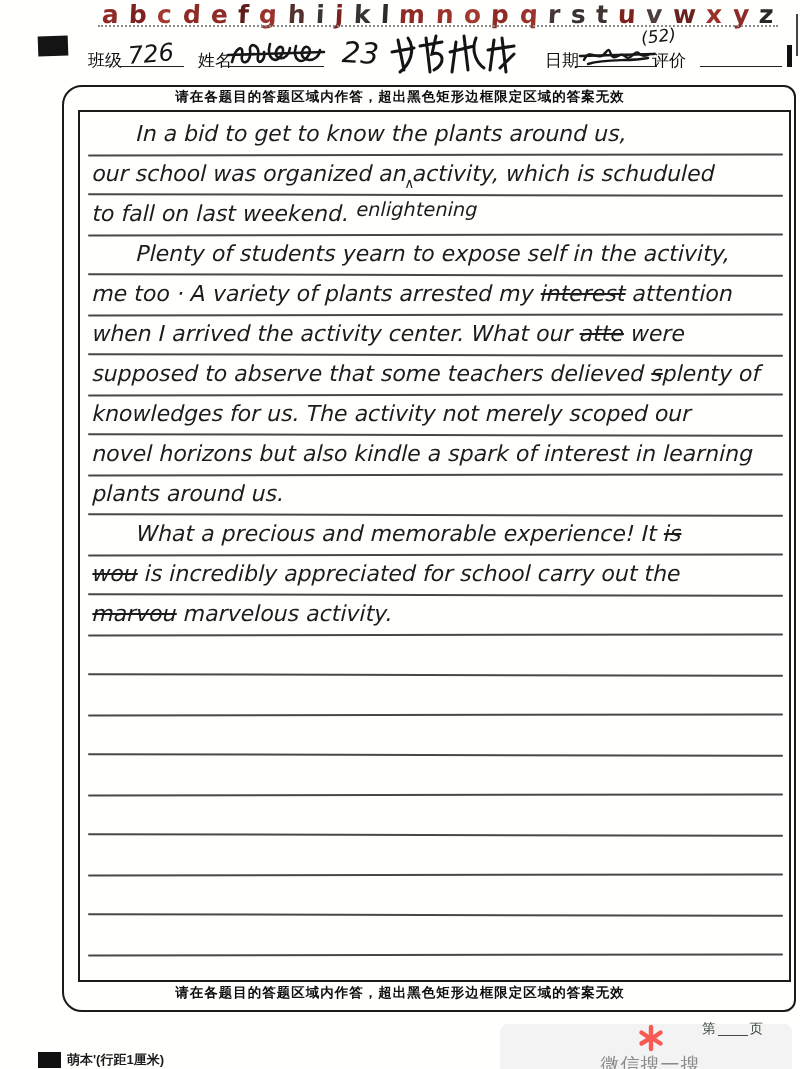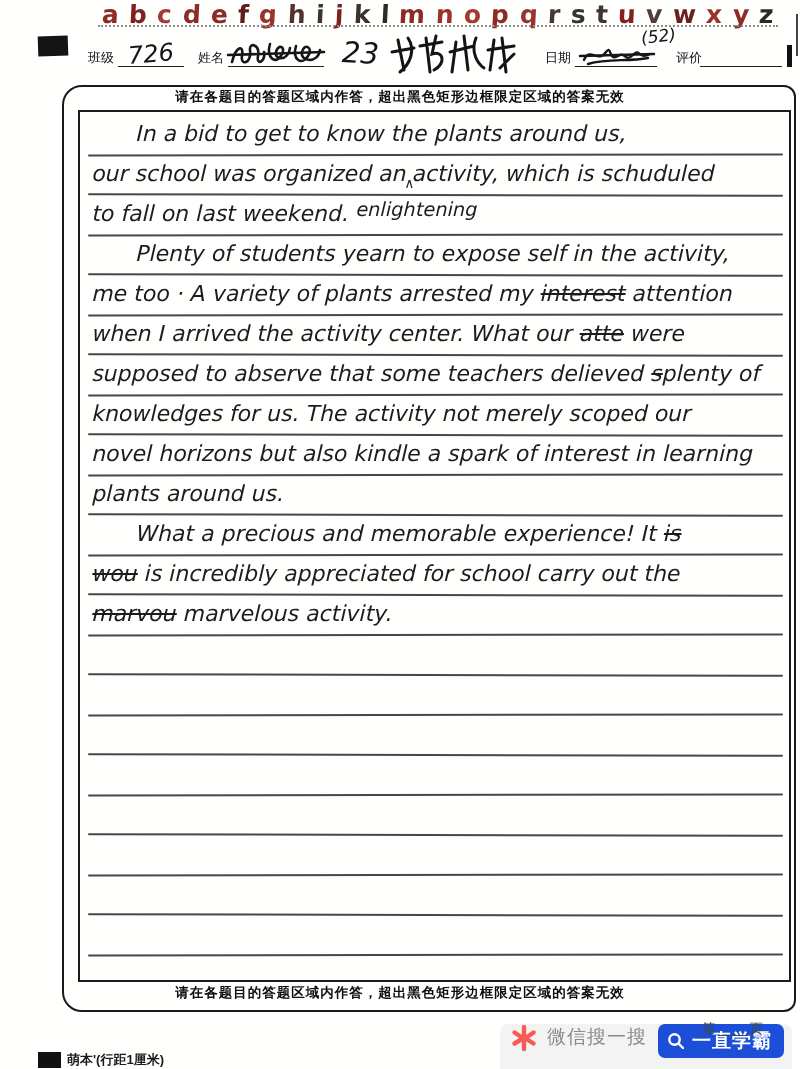--- a/index.html
+++ b/index.html
@@ -6,21 +6,21 @@
   .page{position:relative;width:800px;height:1069px;background:#fffffe;overflow:hidden;
         font-family:"Liberation Sans",sans-serif;}
   
   .alpha-row{position:absolute;left:102px;top:1px;width:672px;height:30px;display:flex;
              justify-content:space-between;align-items:baseline;}
   .alpha{font-family:"DejaVu Sans",sans-serif;font-weight:bold;font-size:25px;line-height:28px;
          transform:skewX(-3deg);}
   .alpha-dots{position:absolute;left:98px;top:25px;width:680px;border-bottom:2px dotted #8a8a8a;}
   
   .hdr-block{position:absolute;left:38px;top:36px;width:30px;height:20px;background:#141414;transform:rotate(-2deg);}
-  .hdr-label{position:absolute;top:49px;font-family:"Liberation Serif",serif;font-size:13px;color:#111;}
+  .hdr-label{position:absolute;top:49px;font-family:"Liberation Serif",serif;font-size:17px;color:#111;}
   .hdr-line{position:absolute;top:66px;border-bottom:1.6px solid #222;}
   .hw{font-family:"DejaVu Sans",sans-serif;font-style:italic;color:#141414;}
   .hdr-class-val{position:absolute;left:128px;top:40px;font-size:24px;transform:rotate(-5deg);}
   .hdr-roll{position:absolute;left:342px;top:36px;font-size:29px;transform:rotate(3deg);}
   .hdr-date-note{position:absolute;left:641px;top:26px;font-size:17px;transform:rotate(-7deg);}
   .scribble{position:absolute;}
   .hdr-tick{position:absolute;left:787px;top:45px;width:5px;height:22px;background:#111;}
   .edge-mark{position:absolute;left:796px;top:14px;width:2px;height:42px;background:#444;}
   
   .outer-frame{position:absolute;left:62px;top:85px;width:730px;height:923px;
@@ -38,21 +38,21 @@
   .seg-struck{text-decoration:line-through;text-decoration-thickness:2.4px;}
   .seg-insert{display:inline-block;font-size:.88em;transform:translateY(-5px);}
   .seg-caret{display:inline-block;font-size:.62em;transform:translateY(7px);margin:0 -2px;}
   
   .ftr-block{position:absolute;left:38px;top:1052px;width:23px;height:16px;background:#111;}
   .ftr-text{position:absolute;left:67px;top:1051px;font-weight:bold;font-size:13px;color:#1a1a1a;}
   .page-indicator{position:absolute;left:702px;top:1020px;z-index:6;font-family:"Liberation Serif",serif;
                   font-size:13.5px;color:#3f4a3f;display:flex;align-items:flex-end;}
   .page-indicator .gap{display:inline-block;width:30px;border-bottom:1.6px solid #3f4a3f;margin:0 2px 2px 2px;}
   .watermark{position:absolute;left:500px;top:1024px;width:292px;height:45px;border-radius:8px 8px 0 0;
-             display:flex;align-items:flex-start;z-index:4;}
+             display:flex;align-items:center;z-index:4;flex-direction:column;}
   .wm-spark{margin-left:10px;width:28px;height:28px;flex:0 0 auto;}
   .wm-text{margin-left:9px;font-size:19px;letter-spacing:1px;}
   .wm-btn{margin-left:11px;height:34px;border-radius:7px;display:flex;align-items:center;
           padding:0 12px 0 9px;color:#fff;font-weight:bold;font-size:19px;letter-spacing:1px;}
   .wm-mag{width:18px;height:18px;margin-right:7px;}
 </style>
 </head>
 <body>
 
 <div class="page">
@@ -111,21 +111,21 @@
 
   <span class="hdr-label" style="left:545px;">日期</span>
   <div class="hdr-line" style="left:575px;width:82px;"></div>
   <svg class="scribble" style="left:578px;top:42px;" width="80" height="26" viewBox="0 0 80 26" fill="none" stroke="#161616" stroke-width="2.4" stroke-linecap="round">
     <path d="M6,18 C12,4 20,22 28,10 C34,2 30,20 40,14 C48,8 46,22 56,12 C62,6 60,18 72,12"></path>
     <path d="M2,14 L76,12"></path>
     <path d="M10,22 C30,16 50,20 70,16"></path>
   </svg>
   <span class="hw hdr-date-note">(52)</span>
 
-  <span class="hdr-label" style="left:676px;font-family:Liberation Serif, serif;">评价</span>
+  <span class="hdr-label" style="left:652px;font-family:Liberation Serif, serif;">评价</span>
   <div class="hdr-line" style="left:700px;width:82px;"></div>
   <div class="hdr-tick"></div>
   <div class="edge-mark"></div>
 
   <div class="outer-frame"></div>
   <div class="instruction instr-top">请在各题目的答题区域内作答，超出黑色矩形边框限定区域的答案无效</div>
   <div class="instruction instr-bottom">请在各题目的答题区域内作答，超出黑色矩形边框限定区域的答案无效</div>
 
   <div class="inner-box">
     <div>

